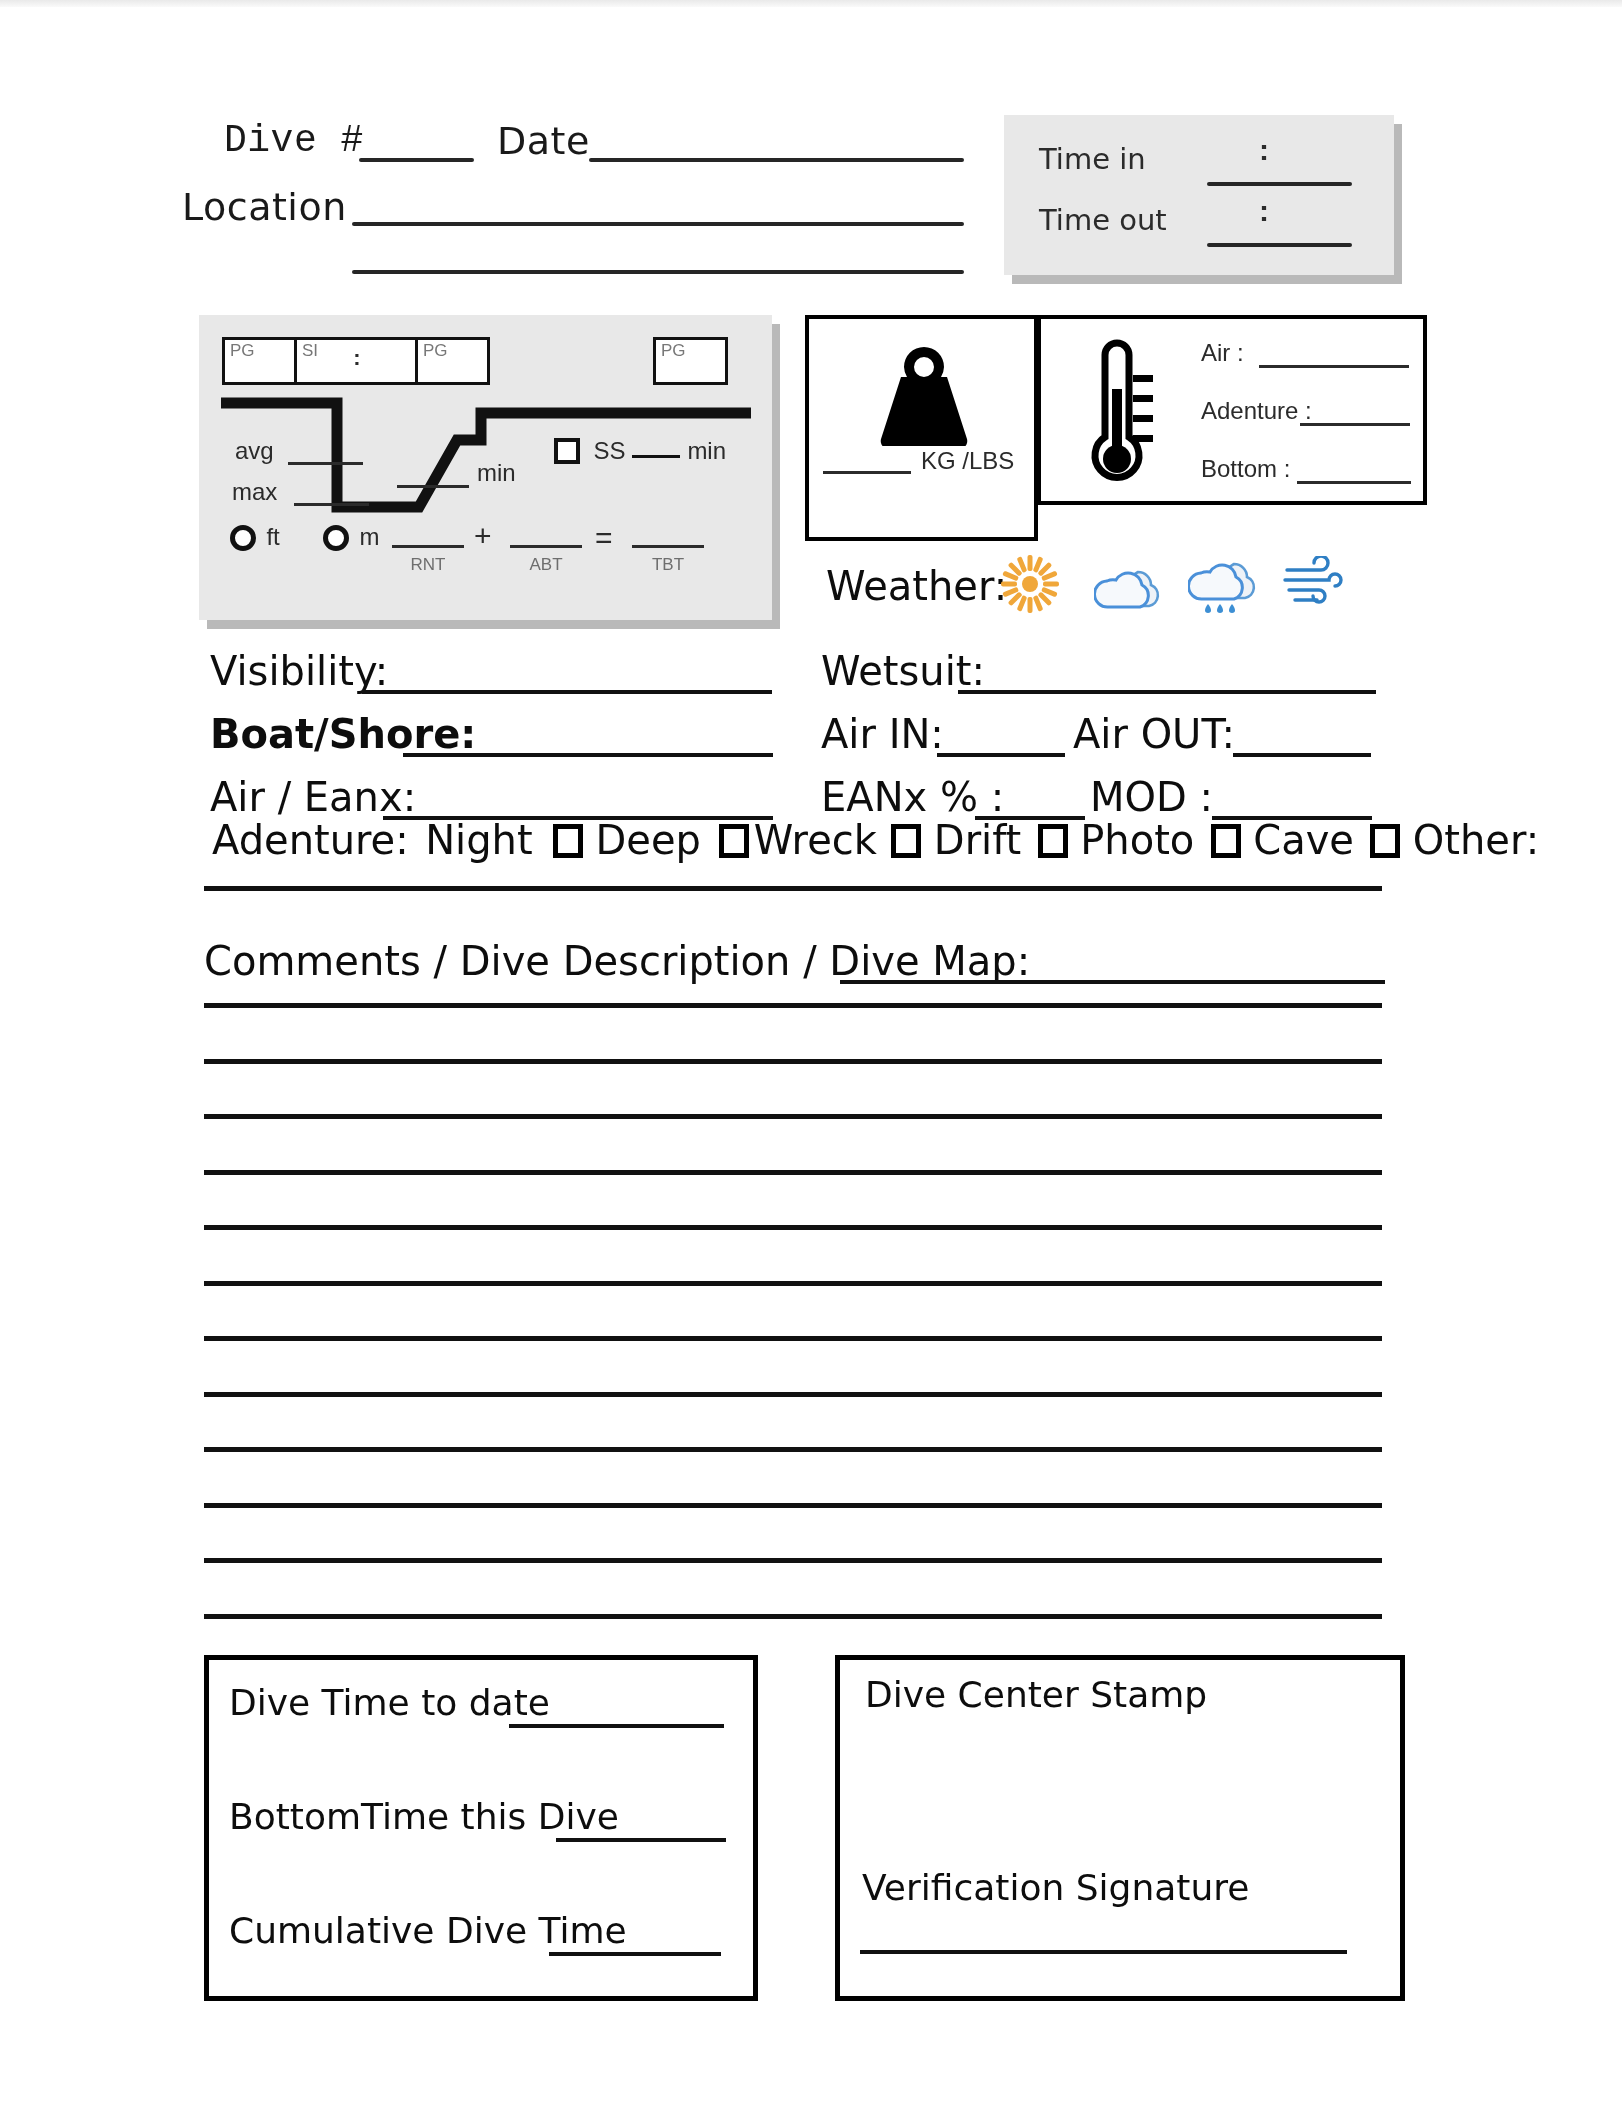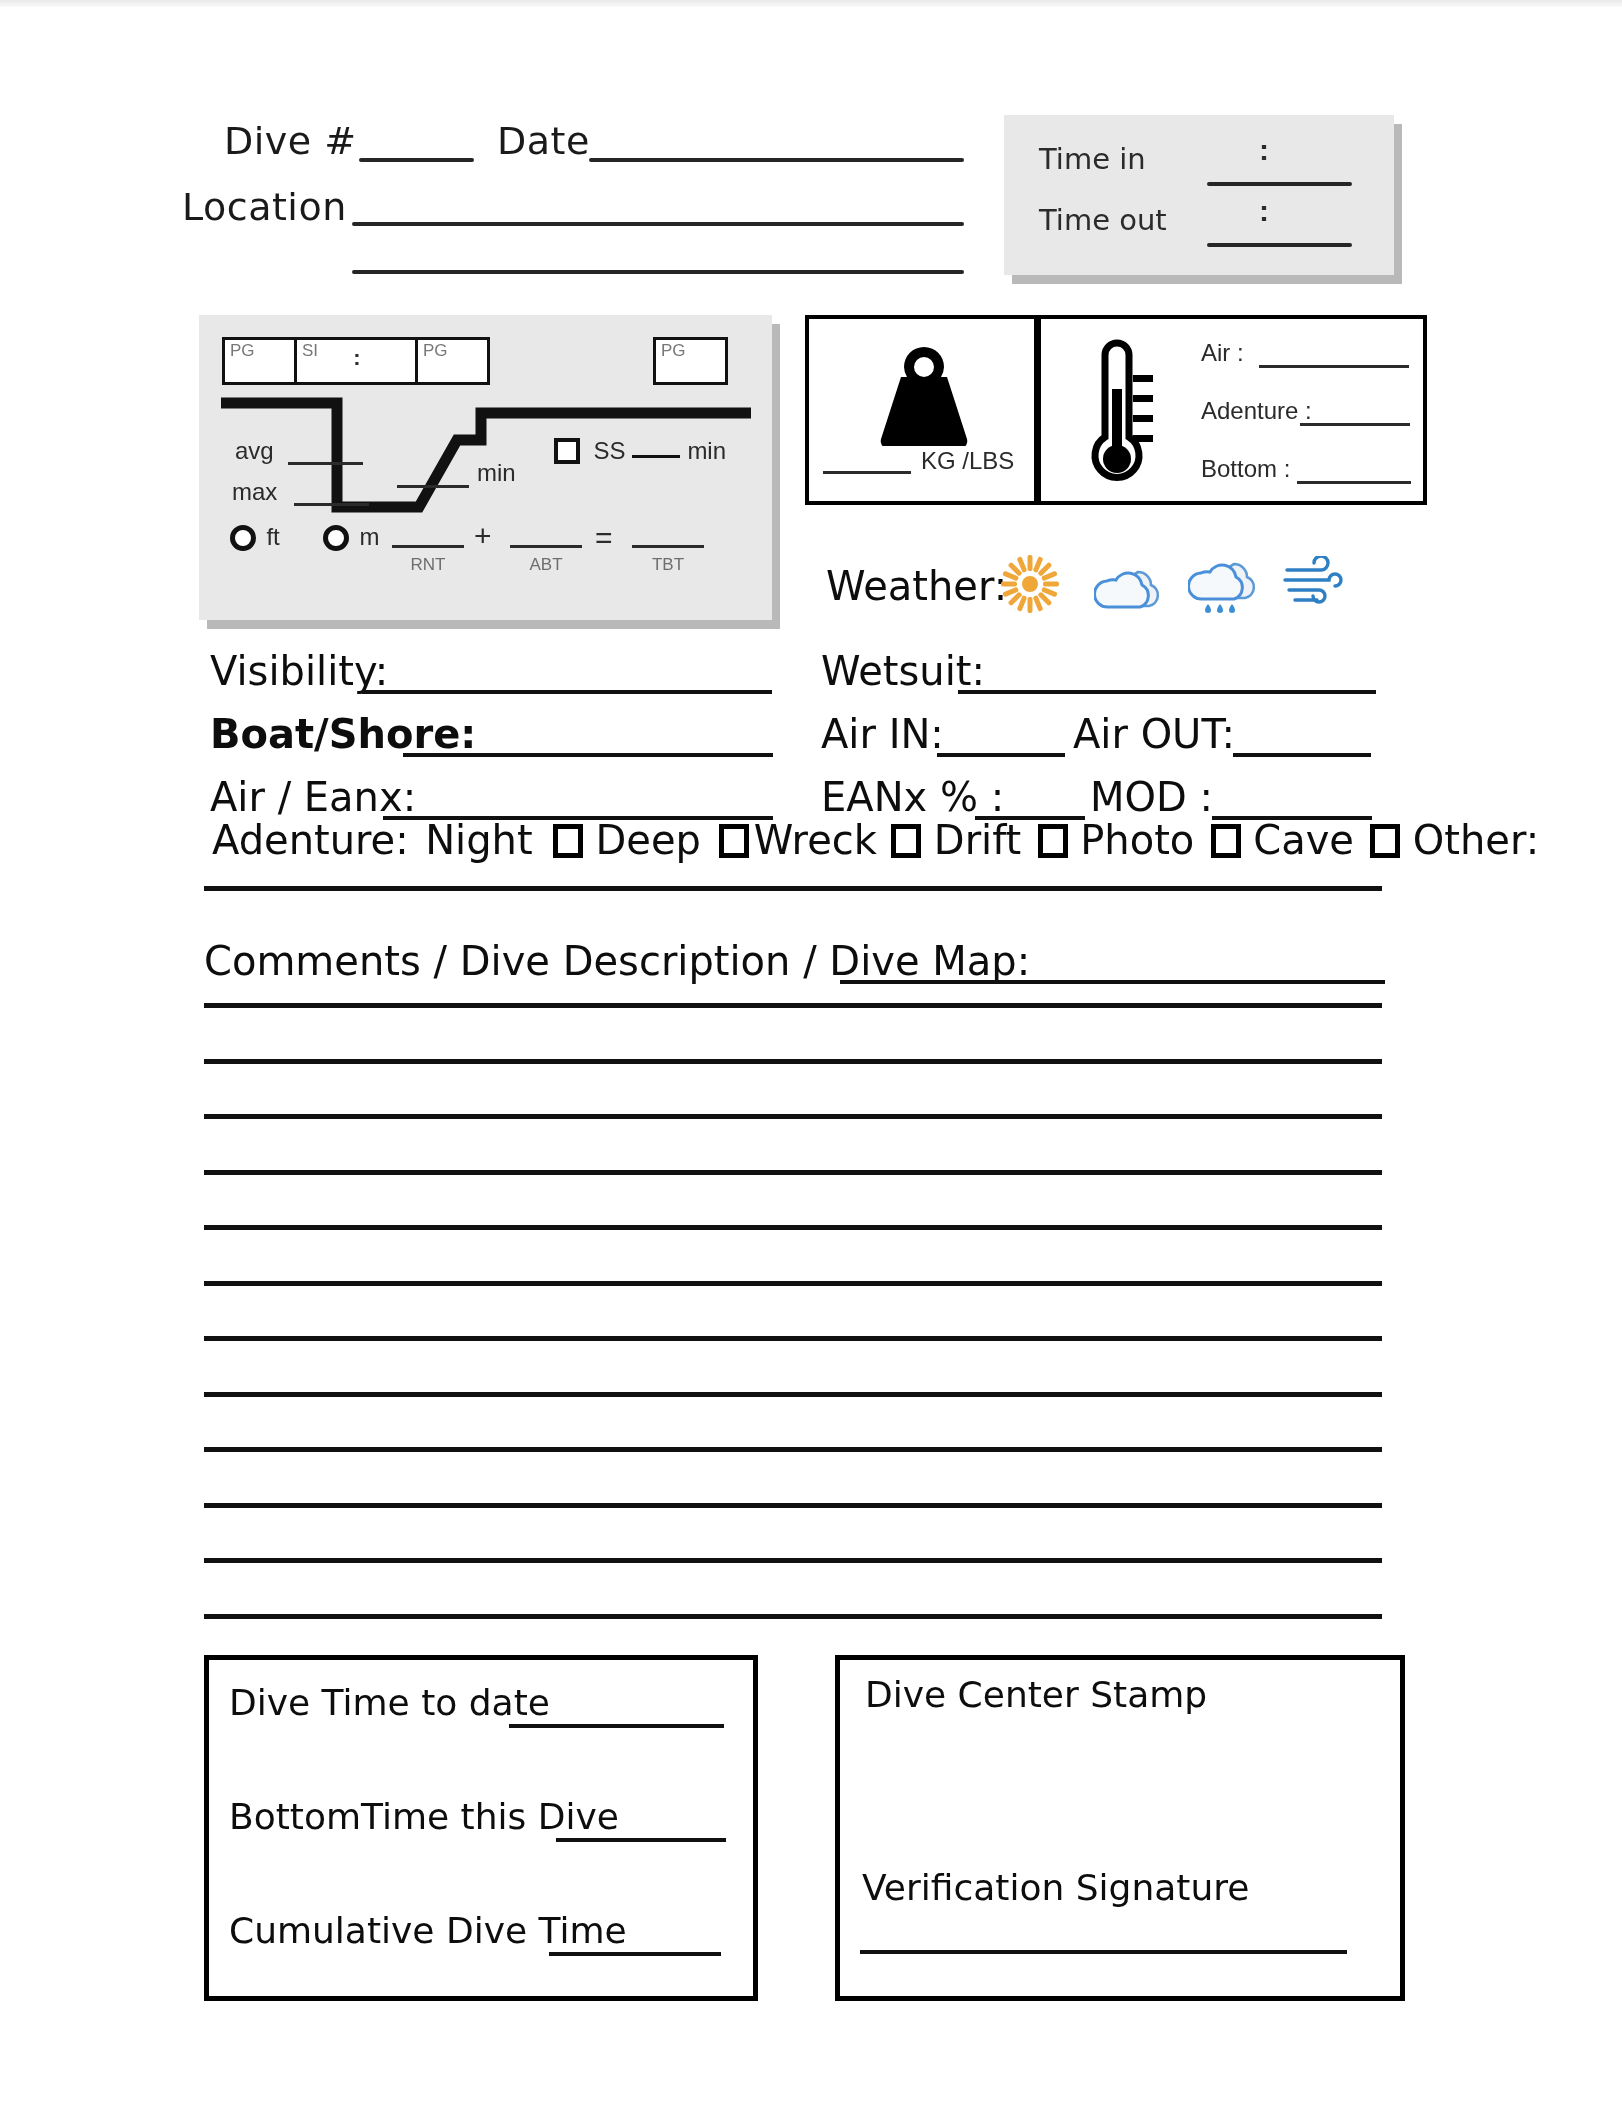--- a/index.html
+++ b/index.html
@@ -68,21 +68,21 @@
 
   svg{ display:block; }
 </style>
 </head>
 <body>
 
 <div class="topstrip"></div>
 
 <div class="page">
 
-  <div class="abs hand hdr-lbl" style="left:224px; top:119px;">Dive #</div>
+  <div class="abs hand hdr-lbl" style="left:224px; top:119px;font-family:Liberation Mono, monospace;">Dive #</div>
   <div class="abs rule" style="left:359px; top:158px; width:115px;"></div>
 
   <div class="abs hand hdr-lbl" style="left:497px; top:119px;">Date</div>
   <div class="abs rule" style="left:589px; top:158px; width:375px;"></div>
 
   <div class="abs hand hdr-lbl" style="left:182px; top:185px;">Location</div>
   <div class="abs rule" style="left:352px; top:222px; width:612px;"></div>
   <div class="abs rule" style="left:352px; top:270px; width:612px;"></div>
 
   <div class="abs shadowcard" style="left:1004px; top:115px; width:390px; height:160px;">
@@ -149,21 +149,21 @@
       <div class="abs thinrule" style="left:118px; top:18px; width:72px;"></div>
       <div class="abs cap" style="left:118px; top:28px; width:72px;">ABT</div>
 
       <div class="abs mini" style="left:203px; top:-6px; font-size:30px;">=</div>
 
       <div class="abs thinrule" style="left:240px; top:18px; width:72px;"></div>
       <div class="abs cap" style="left:240px; top:28px; width:72px;">TBT</div>
     </div>
   </div>
 
-  <div class="hardbox" style="left:805px; top:315px; width:233px; height:190px;">
+  <div class="hardbox" style="left:805px; top:315px; width:233px; height:226px;">
     <svg class="abs" style="left:60px; top:22px;" width="110" height="105" viewBox="0 0 110 105">
       <path d="M55 6 a20 20 0 0 1 20 20 a20 20 0 0 1 -3 10 l6 0 l20 62 a8 8 0 0 1 -8 10 l-70 0 a8 8 0 0 1 -8 -10 l20 -62 l6 0 a20 20 0 0 1 -3 -10 a20 20 0 0 1 20 -20 z
                  M55 16 a10 10 0 0 0 0 20 a10 10 0 0 0 0 -20 z" fill="#000"></path>
     </svg>
     <div class="abs thinrule" style="left:14px; top:152px; width:88px;"></div>
     <div class="abs mini" style="left:112px; top:128px;">KG /LBS</div>
   </div>
 
   <div class="hardbox" style="left:1037px; top:315px; width:390px; height:190px;">
     <svg class="abs" style="left:40px; top:20px;" width="72" height="152" viewBox="0 0 72 152">

